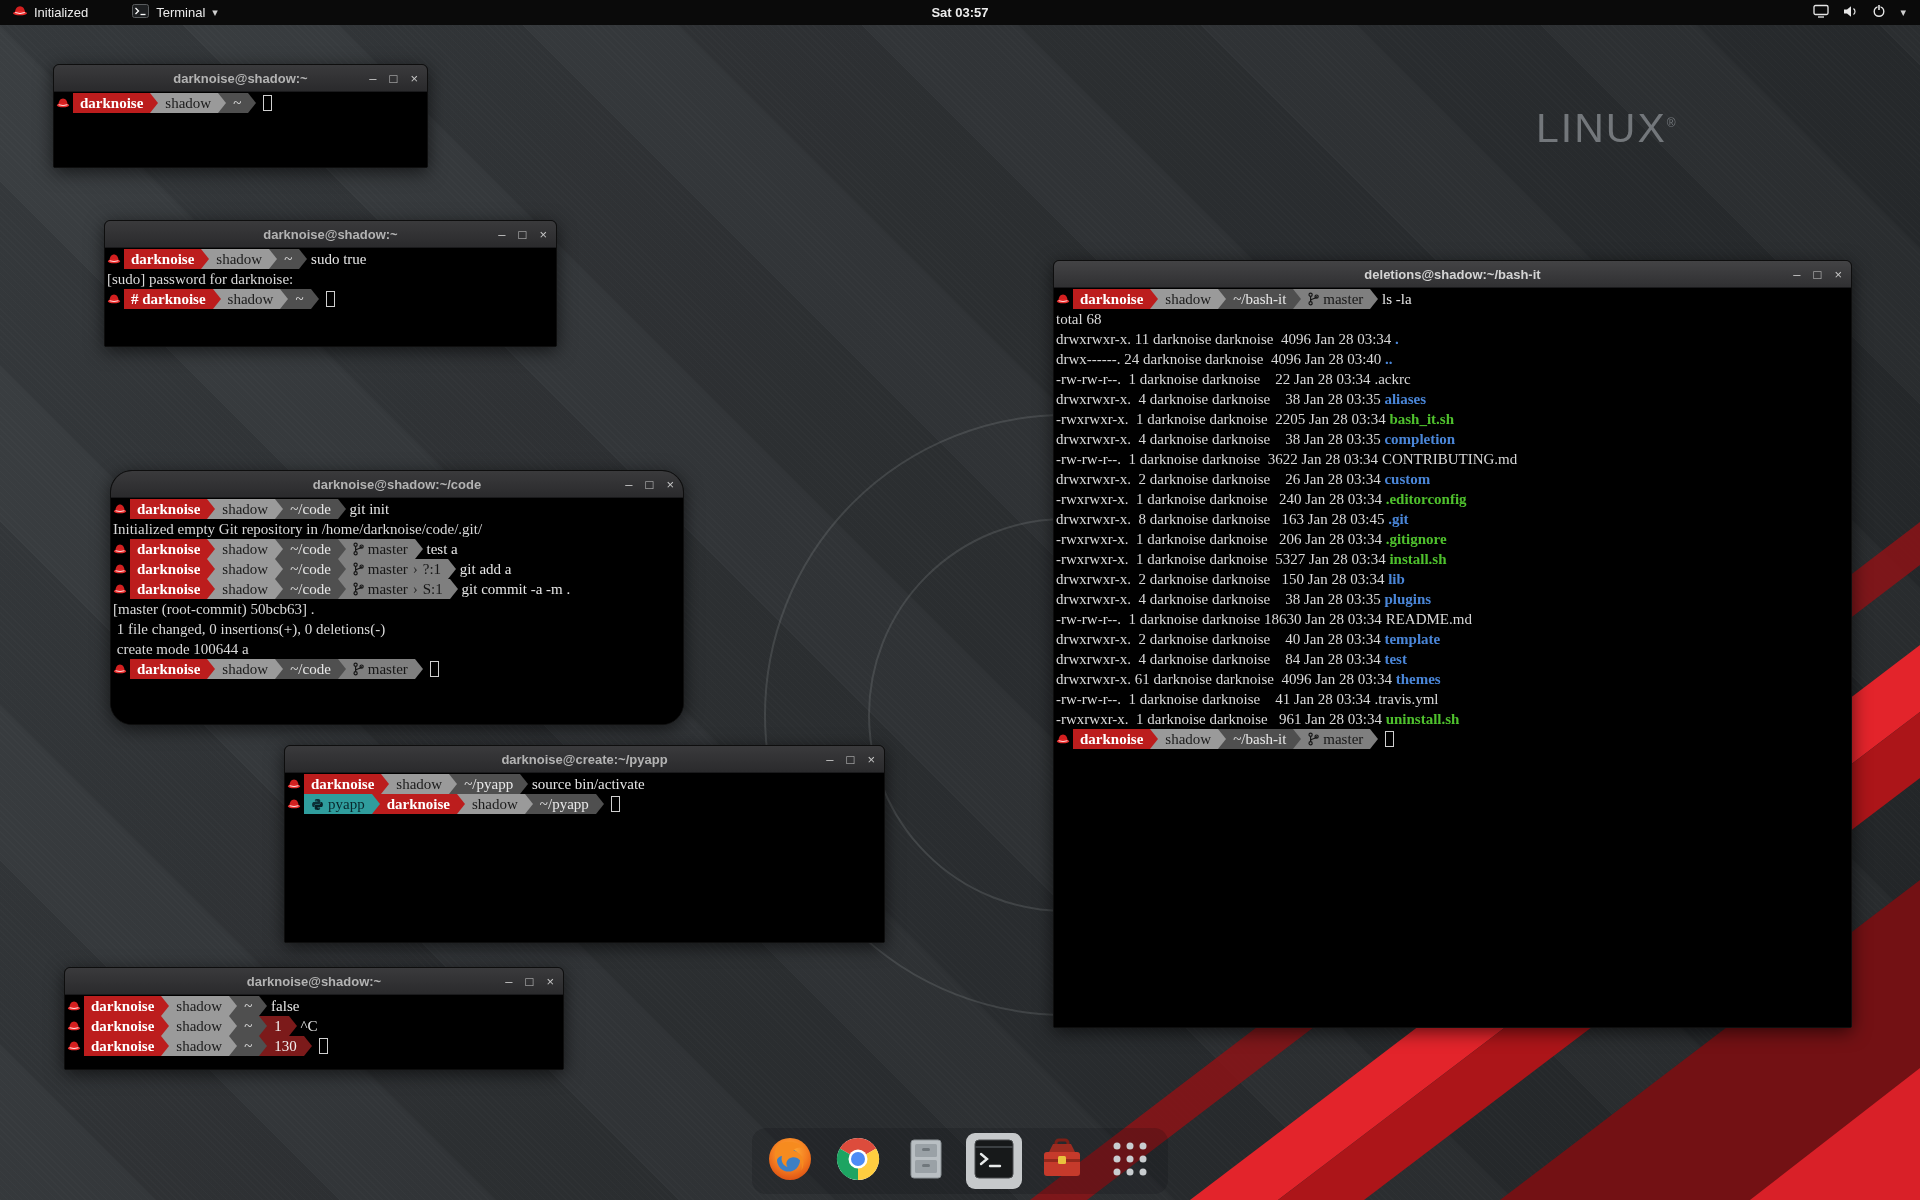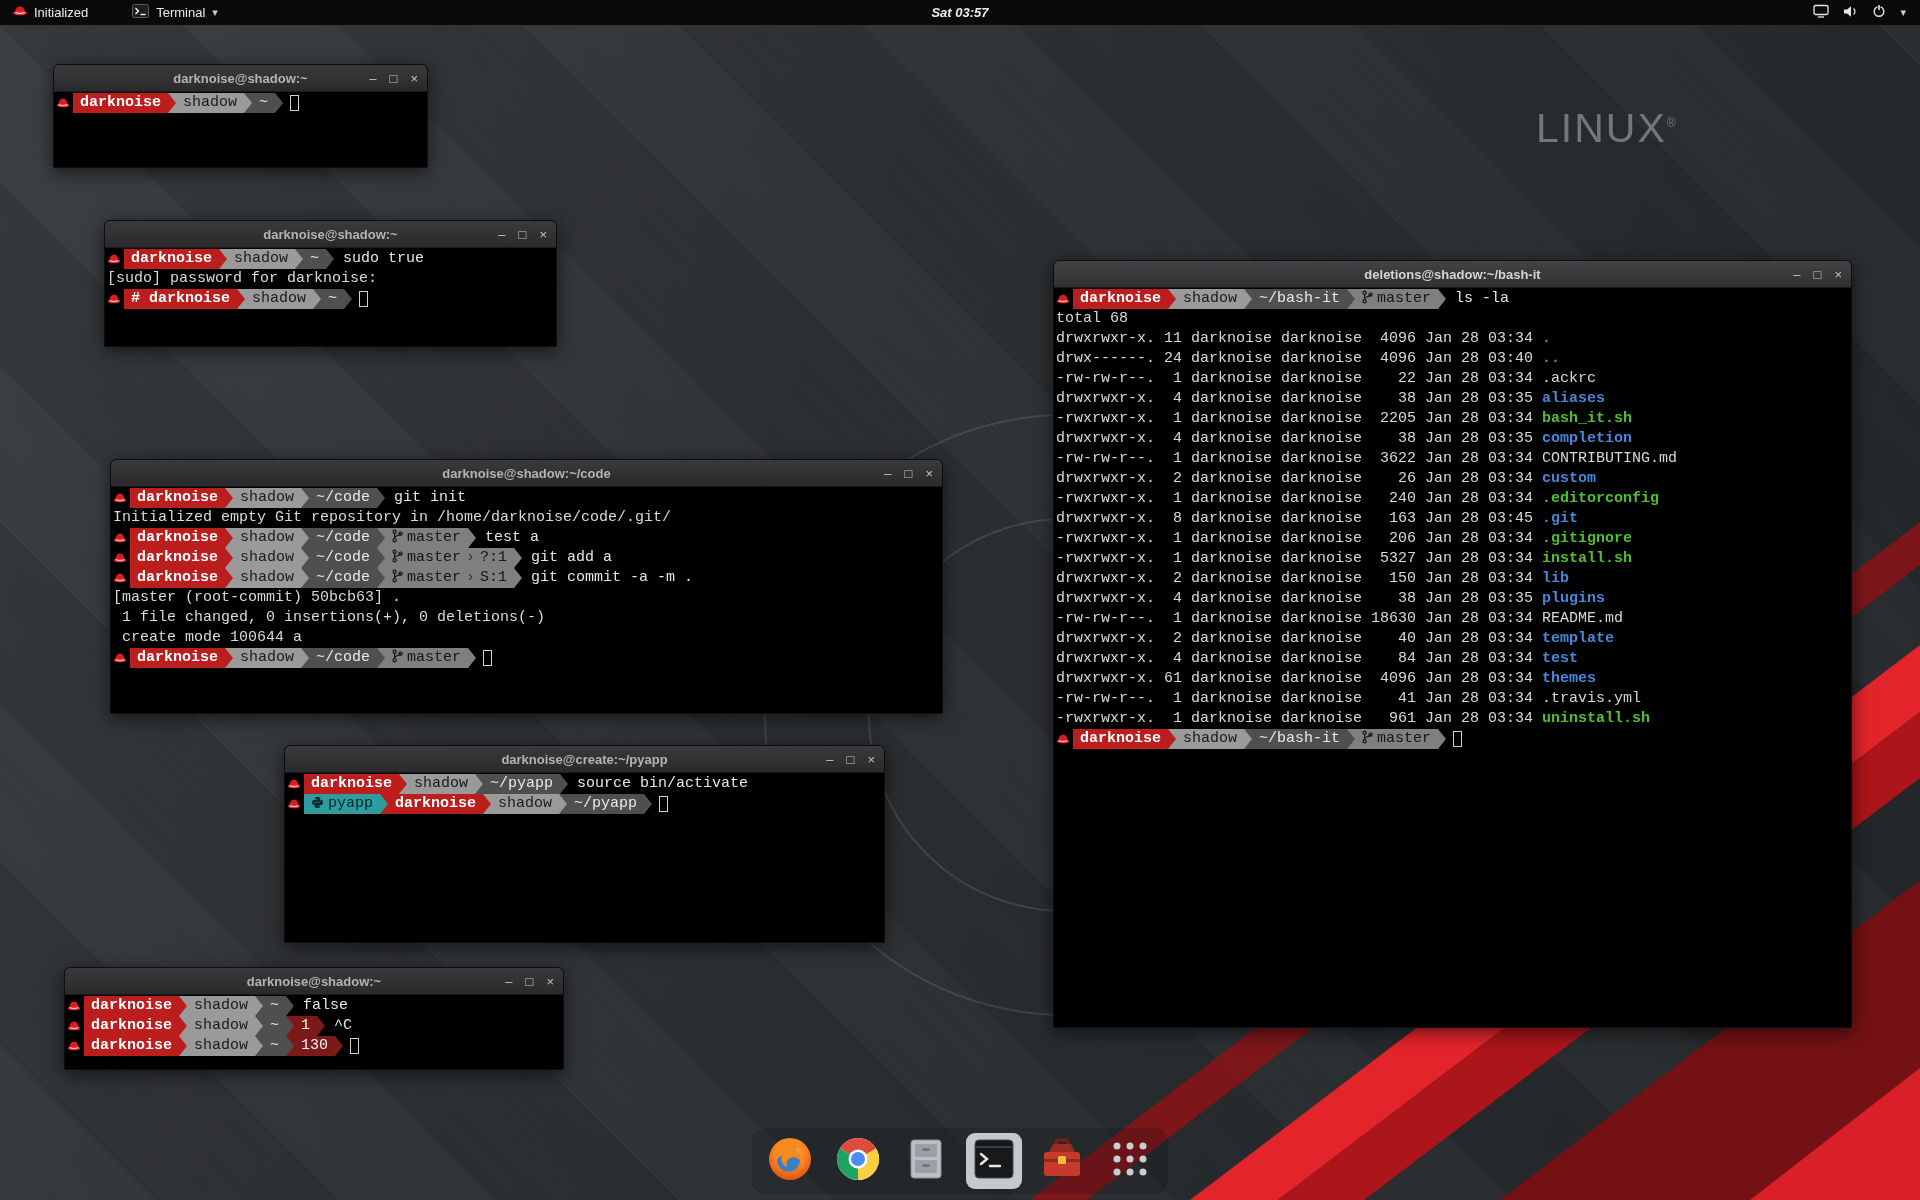--- a/index.html
+++ b/index.html
@@ -16,34 +16,34 @@
   
   .brand { position:absolute; left:1536px; top:100px; z-index:2; user-select:none; }
   .brand-rh { font-size:29px; font-weight:bold; letter-spacing:1.5px; color:#53575b; }
   .brand-big { font-size:41px; letter-spacing:2px; color:#73777b; line-height:46px; }
   .reg { font-size:12px; vertical-align:super; }
   
   .topbar { position:absolute; top:0; left:0; width:1920px; height:25px; background:#0a0a0a;
     z-index:50; display:flex; align-items:center; color:#ececec; font-size:13px; }
   .activities { display:flex; align-items:center; gap:6px; padding:0 12px; height:100%; }
   .appmenu { display:flex; align-items:center; gap:7px; padding:0 10px; height:100%; margin-left:22px; }
-  .tb-clock { position:absolute; left:50%; transform:translateX(-50%); font-weight:bold;font-style:italic; }
+  .tb-clock { position:absolute; left:50%; transform:translateX(-50%); font-weight:bold; }
   .tb-right { margin-left:auto; display:flex; align-items:center; gap:14px; padding-right:14px; }
   .caret { font-size:11px; color:#cfcfcf; }
   
   .window { position:absolute; z-index:10; border:1px solid #0e0e0e; border-radius:6px 6px 2px 2px;
     box-shadow:0 4px 18px rgba(0,0,0,.6); background:#000; overflow:hidden; }
   .titlebar { height:27px; background:linear-gradient(#3a3a3c,#2a2a2c); border-bottom:1px solid #1a1a1c;
     color:#b3b3b3; font-size:13px; font-weight:bold; display:flex; align-items:center; justify-content:center;
     position:relative; user-select:none; }
   .window.active .titlebar { background:linear-gradient(#434345,#303032); color:#d4d4d4; }
   .controls { position:absolute; right:9px; top:0; height:27px; display:flex; align-items:center; gap:13px;
     color:#c6c6c6; font-size:13px; font-weight:normal; }
   .term { position:absolute; top:27px; left:0; right:0; bottom:0; background:#000; padding:1px 2px;
-    font-family:Liberation Mono, monospace; font-size:15px; line-height:20px; color:#d9d9d9;
+    font-family:Liberation Serif, serif; font-size:15px; line-height:20px; color:#d9d9d9;
     white-space:pre; overflow:hidden; }
   .term-line { height:20px; }
   .seg { display:inline-block; height:20px; line-height:20px; padding:0 7px; vertical-align:top; }
   .psep { display:inline-block; width:0; height:0; border-style:solid; border-width:10px 0 10px 8px;
     border-color:transparent transparent transparent #000; vertical-align:top; }
   .hat { display:inline-block; width:17px; height:20px; vertical-align:top; }
   .hat svg { margin-top:3px; }
   .cmd { color:#e6e6e6; }
   .cursor { display:inline-block; width:9px; height:16px; margin:2px 0 0 7px;
     border:1px solid #d0d0d0; vertical-align:top; }
@@ -143,21 +143,21 @@
         <div class="term"><div class="term-line"><span class="hat"><svg width="14" height="14" viewBox="0 0 14 14">
                 <path d="M2.4 8.8C2.4 5.2 4.4 2.4 7 2.4s4.6 2.8 4.6 6.4" fill="#d21f1f"></path>
                 <ellipse cx="7" cy="9.3" rx="6.2" ry="1.9" fill="#ea2c2c"></ellipse>
                 <path d="M2.6 8.7Q7 10.6 11.4 8.7" stroke="#fff" stroke-width="0.8" fill="none"></path>
               </svg></span><span class="seg" style="background: rgb(188, 29, 29); color: rgb(255, 255, 255); font-weight: bold;">darknoise</span><span class="psep" style="border-left-color: rgb(188, 29, 29); background-color: rgb(154, 154, 154);"></span><span class="seg" style="background: rgb(154, 154, 154); color: rgb(27, 27, 27);">shadow</span><span class="psep" style="border-left-color: rgb(154, 154, 154); background-color: rgb(79, 79, 79);"></span><span class="seg" style="background: rgb(79, 79, 79); color: rgb(232, 232, 232);">~</span><span class="psep" style="border-left-color: rgb(79, 79, 79); background-color: transparent;"></span><span class="cmd"> sudo true</span></div><div class="term-line">[sudo] password for darknoise:</div><div class="term-line"><span class="hat"><svg width="14" height="14" viewBox="0 0 14 14">
                 <path d="M2.4 8.8C2.4 5.2 4.4 2.4 7 2.4s4.6 2.8 4.6 6.4" fill="#d21f1f"></path>
                 <ellipse cx="7" cy="9.3" rx="6.2" ry="1.9" fill="#ea2c2c"></ellipse>
                 <path d="M2.6 8.7Q7 10.6 11.4 8.7" stroke="#fff" stroke-width="0.8" fill="none"></path>
               </svg></span><span class="seg" style="background: rgb(188, 29, 29); color: rgb(255, 255, 255); font-weight: bold;"># darknoise</span><span class="psep" style="border-left-color: rgb(188, 29, 29); background-color: rgb(154, 154, 154);"></span><span class="seg" style="background: rgb(154, 154, 154); color: rgb(27, 27, 27);">shadow</span><span class="psep" style="border-left-color: rgb(154, 154, 154); background-color: rgb(79, 79, 79);"></span><span class="seg" style="background: rgb(79, 79, 79); color: rgb(232, 232, 232);">~</span><span class="psep" style="border-left-color: rgb(79, 79, 79); background-color: transparent;"></span><span class="cursor"></span></div></div>
       </div>
-      <div class="window" style="left: 110px; top: 459px; width: 833px; height: 255px;">
+      <div class="window" style="left: 110px; top: 470px; width: 574px; height: 255px; border-radius: 22px;">
         <div class="titlebar">
           <span class="wtitle">darknoise@shadow:~/code</span>
           <span class="controls">
             <span class="ctrl">–</span>
             <span class="ctrl">□</span>
             <span class="ctrl">×</span>
           </span>
         </div>
         <div class="term"><div class="term-line"><span class="hat"><svg width="14" height="14" viewBox="0 0 14 14">
                 <path d="M2.4 8.8C2.4 5.2 4.4 2.4 7 2.4s4.6 2.8 4.6 6.4" fill="#d21f1f"></path>

